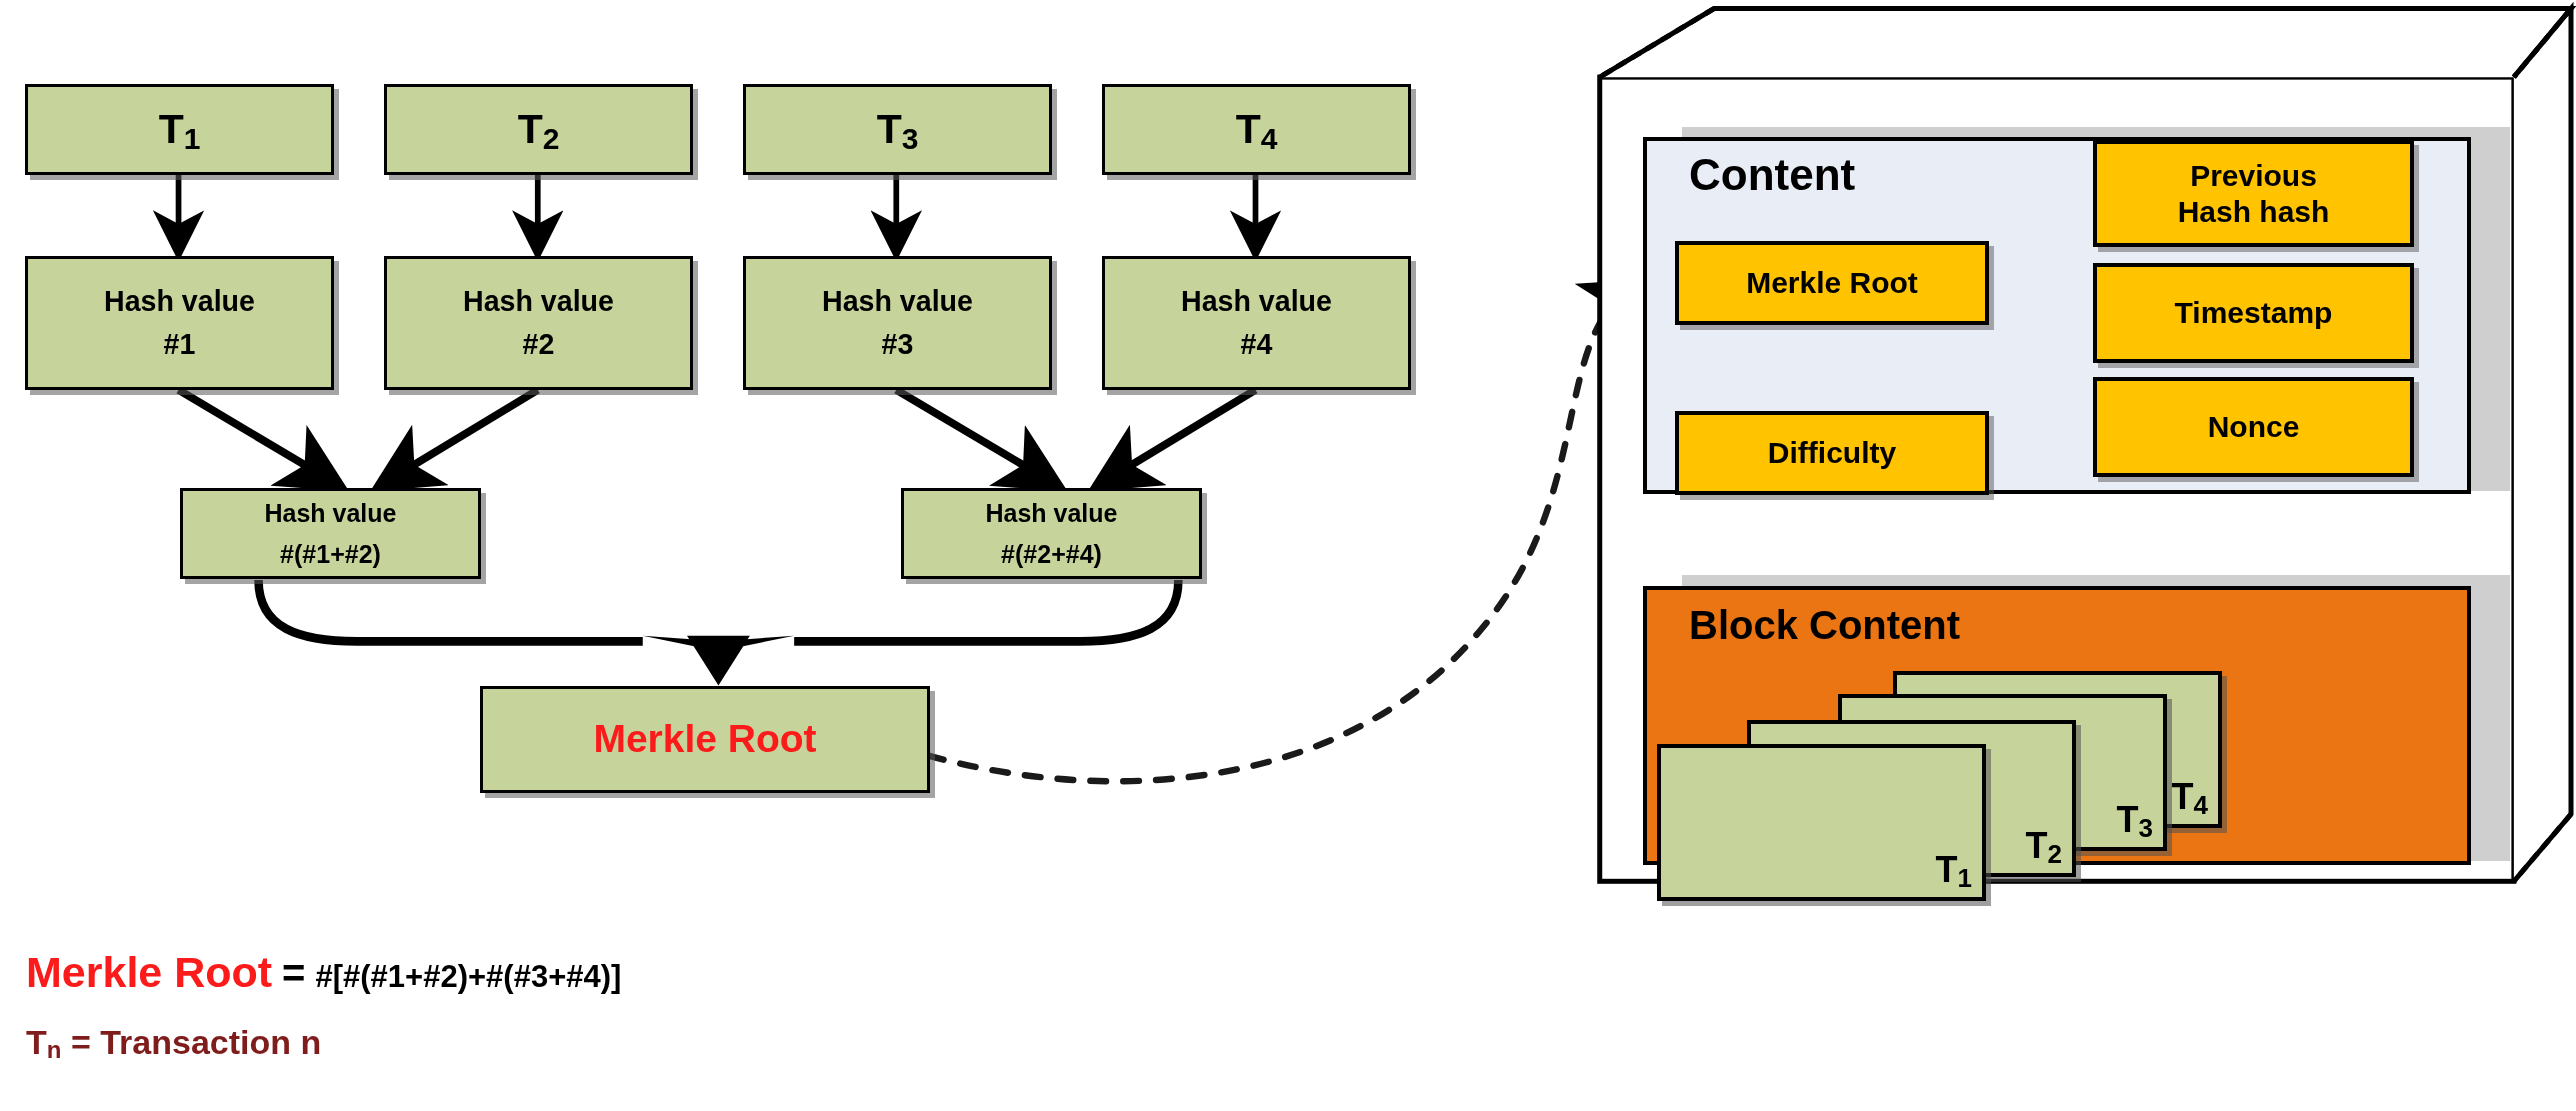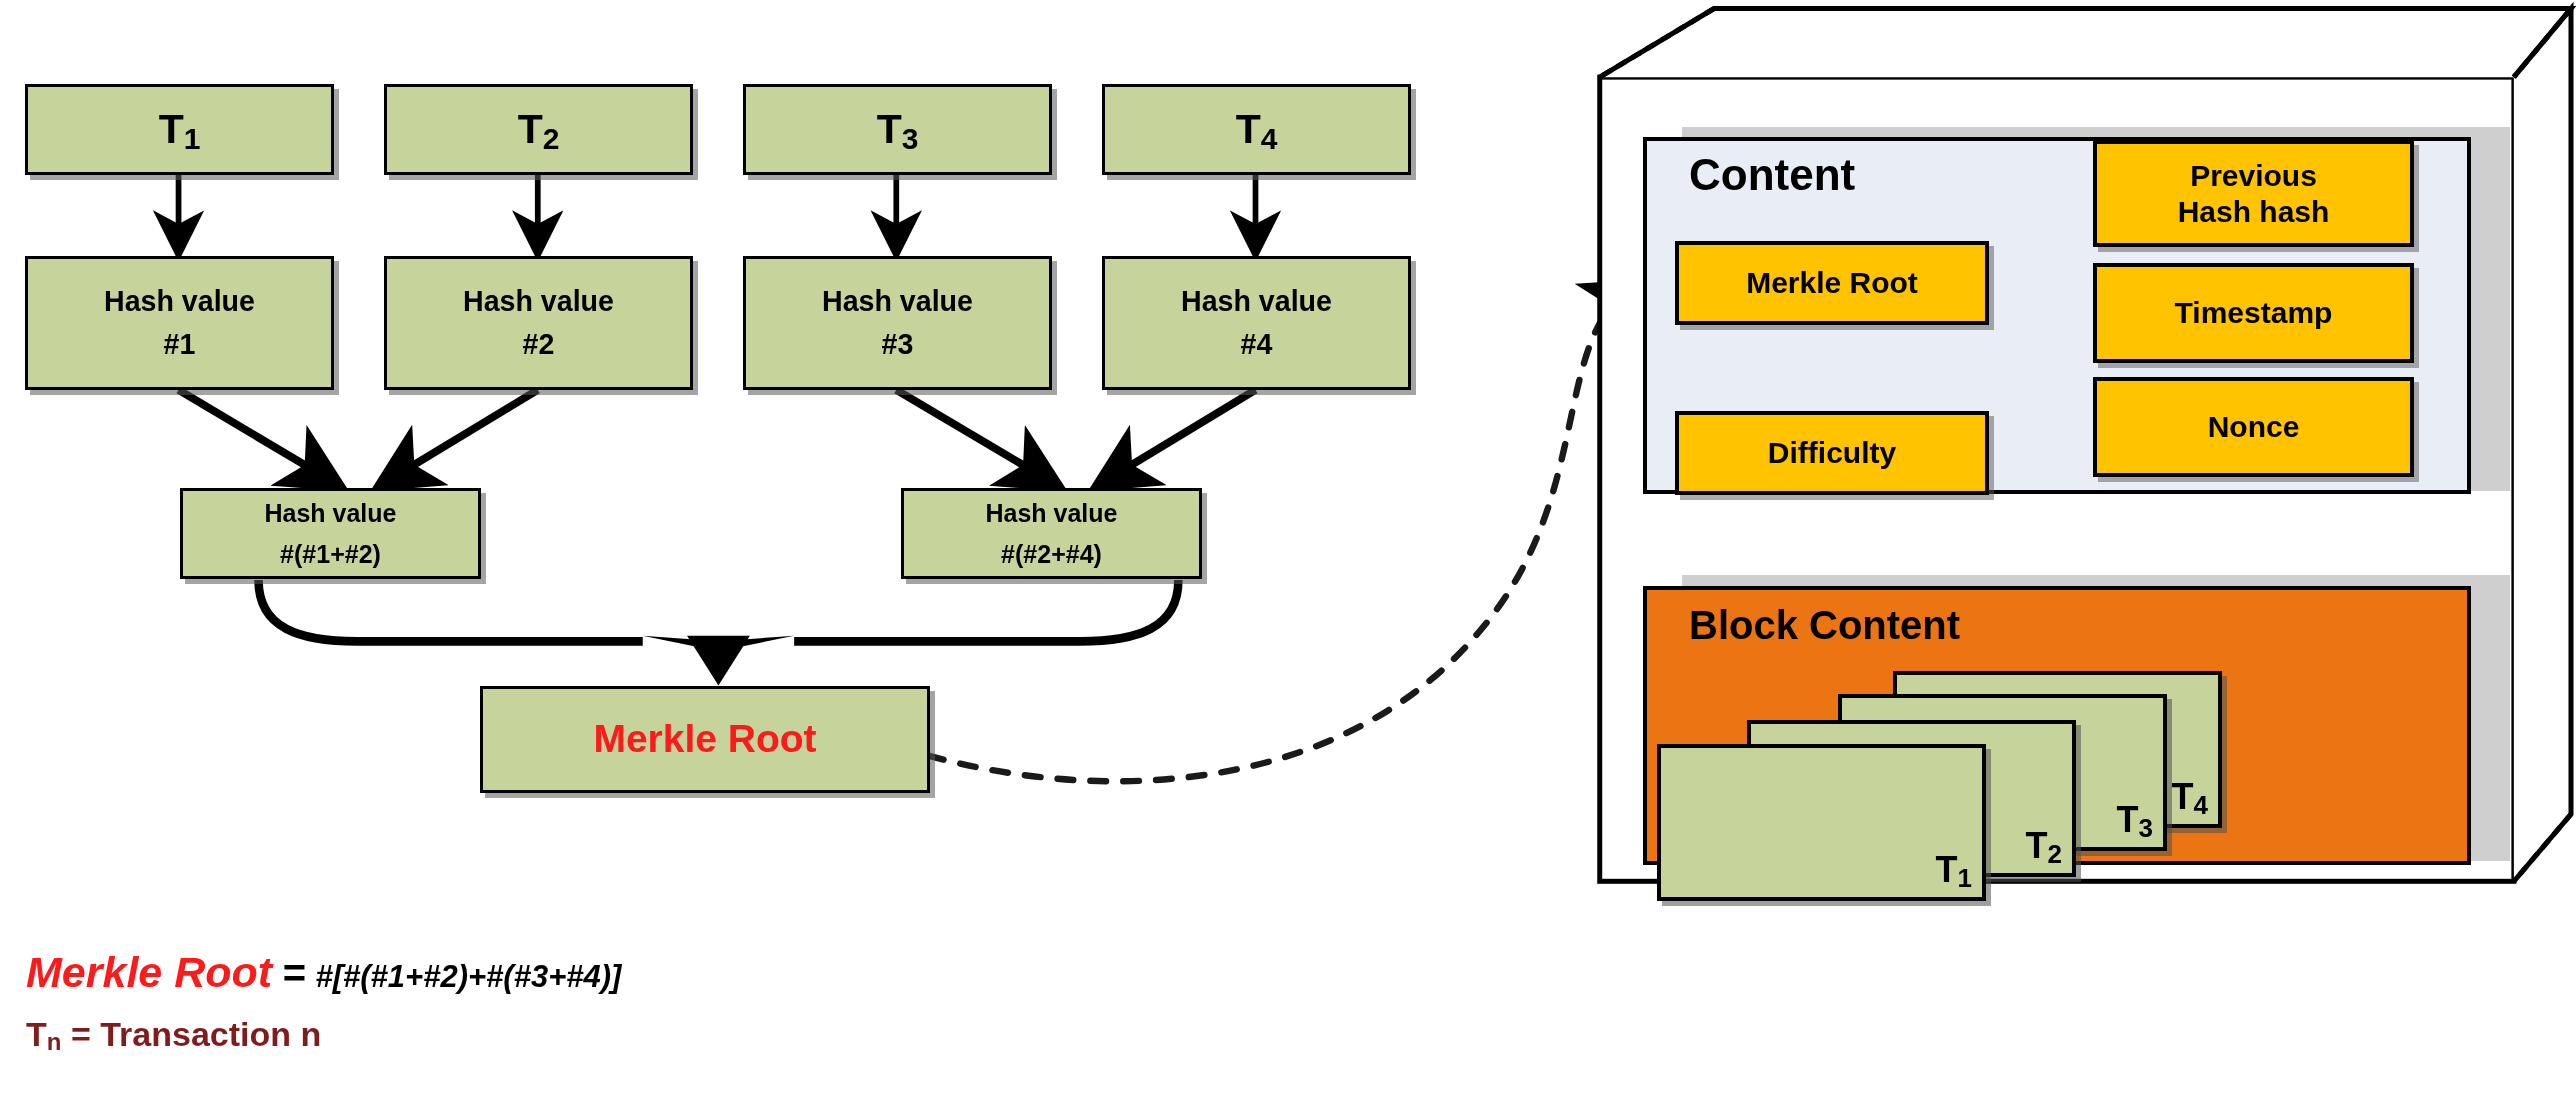--- a/index.html
+++ b/index.html
@@ -137,22 +137,21 @@
   .legend {
     position: absolute;
     left: 26px;
     top: 948px;
     font-weight: bold;
     color: #000;
   }
   .legend-row1 {
     font-size: 0;
     white-space: nowrap;
-    margin-bottom: 18px;
-    font-style: italic;
+    margin-bottom: 26px;
   }
   .legend-red {
     color: #fb1b1b;
     font-size: 43px;
   }
   .legend-eq {
     font-size: 40px;
     color: #000;
     padding: 0 10px;
   }

